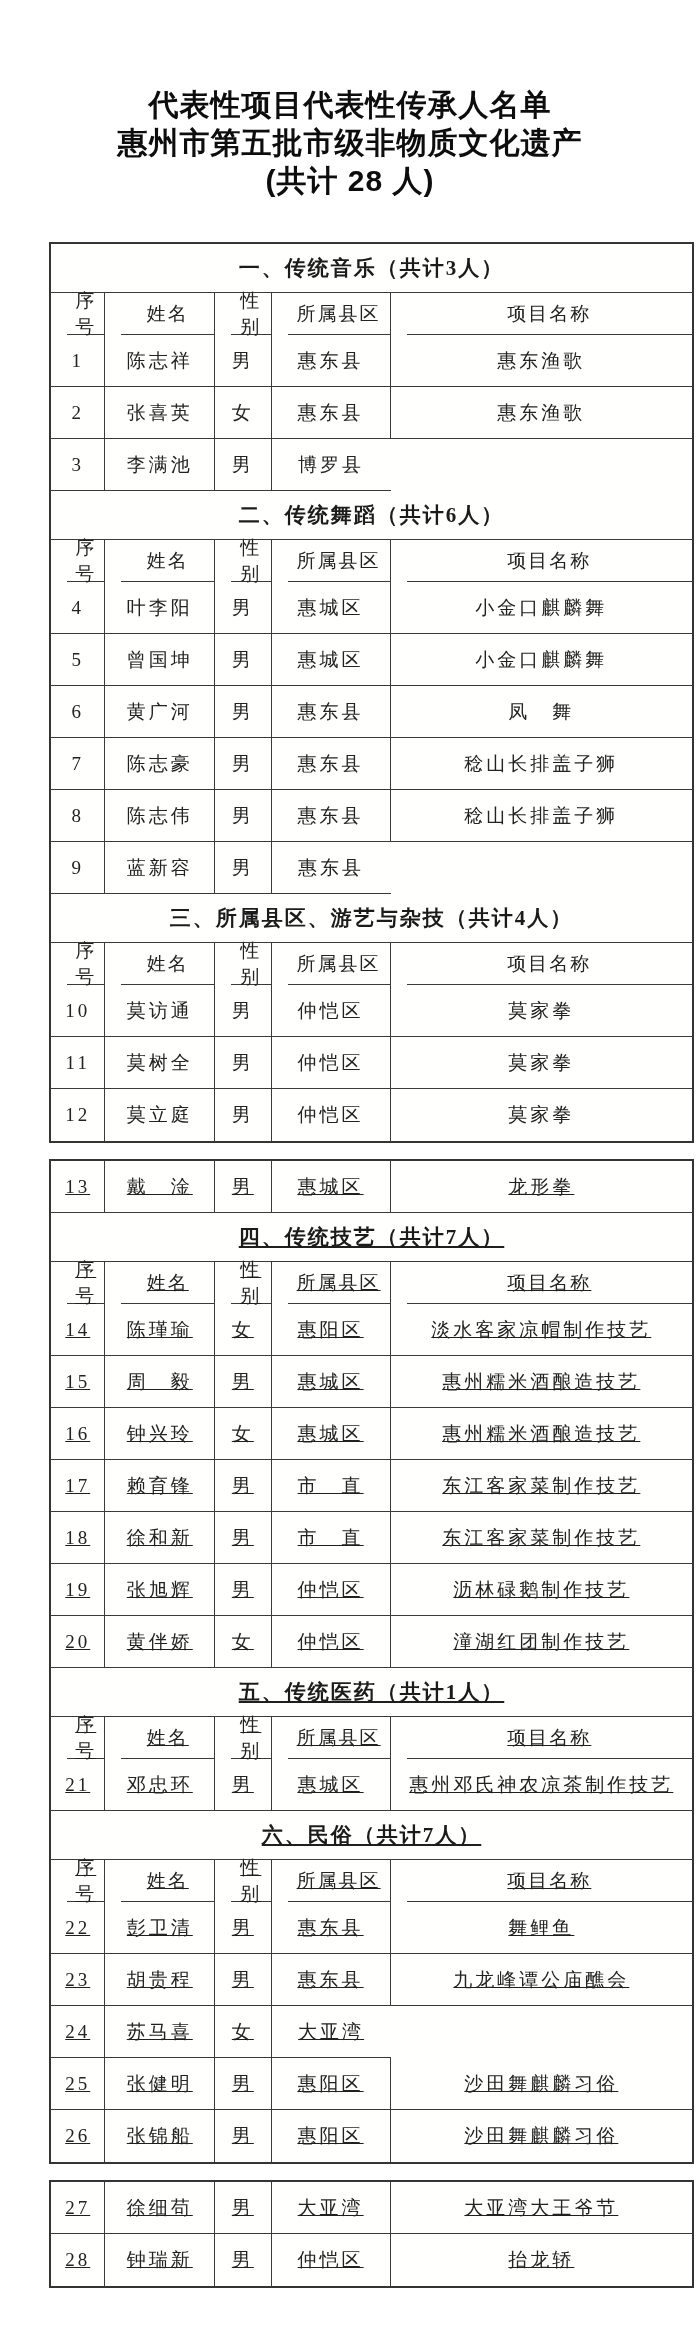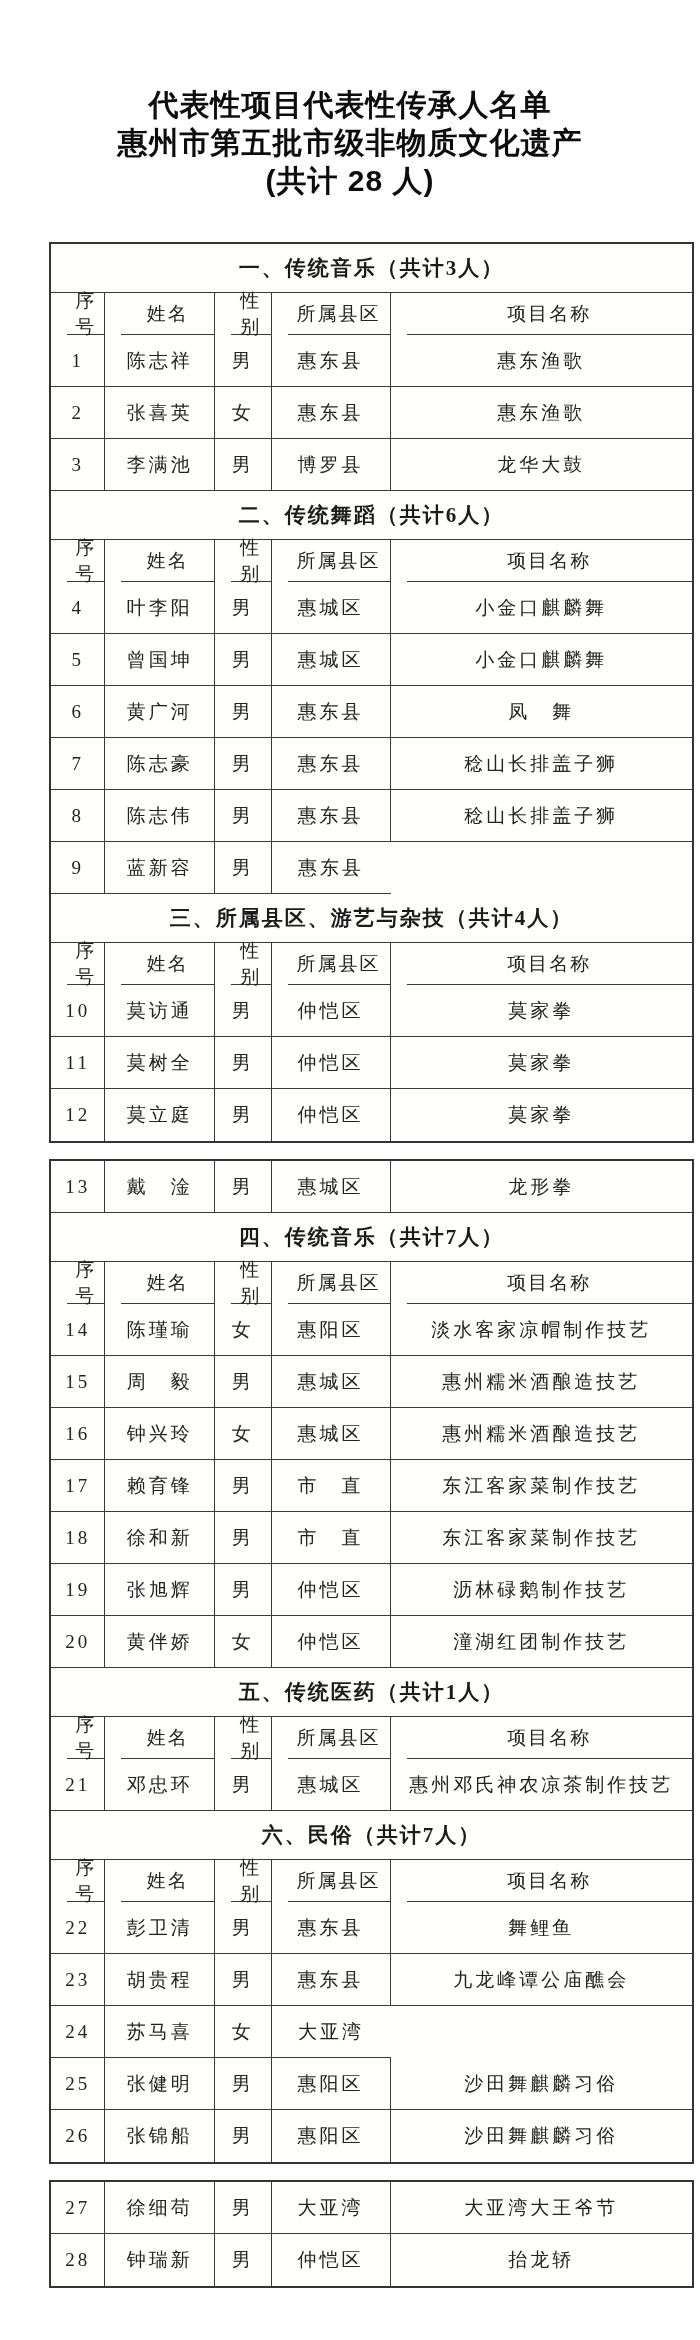--- a/index.html
+++ b/index.html
@@ -23,21 +23,21 @@
   #table-area {
     margin-left:20px;
     margin-top:42px;
     width:645px;
     padding-left:29px;
   }
   .fragment {
     border:2px solid #343434;
     background:#fffffe;
   }
-  .fragment + .fragment { margin-top:16px; }
+  .fragment + .fragment { margin-top:16px;text-decoration:underline; }
   .section-row {
     height:48px;
     display:flex;
     align-items:center;
     justify-content:center;
     border-bottom:1.5px solid #3a3a3a;
     font-size:21px;
     font-weight:600;
     letter-spacing:2px;
     color:#1b1b1b;
@@ -96,21 +96,20 @@
         <div>张喜英</div>
         <div>女</div>
         <div>惠东县</div>
         <div>惠东渔歌</div>
       </div>
       <div class="row data-row">
         <div>3</div>
         <div>李满池</div>
         <div>男</div>
         <div>博罗县</div>
-        <div>龙华大鼓</div>
       </div>
       <div class="section-row">二、传统舞蹈（共计6人）</div>
       <div class="row header-row">
         <div>序号</div>
         <div>姓名</div>
         <div>性别</div>
         <div>所属县区</div>
         <div>项目名称</div>
       </div>
       <div class="row data-row">
@@ -185,21 +184,21 @@
       </div>
     </div>
     <div class="fragment">
       <div class="row data-row">
         <div>13</div>
         <div>戴　淦</div>
         <div>男</div>
         <div>惠城区</div>
         <div>龙形拳</div>
       </div>
-      <div class="section-row">四、传统音乐（共计7人）</div>
+      <div class="section-row">四、传统技艺（共计7人）</div>
       <div class="row header-row">
         <div>序号</div>
         <div>姓名</div>
         <div>性别</div>
         <div>所属县区</div>
         <div>项目名称</div>
       </div>
       <div class="row data-row">
         <div>14</div>
         <div>陈瑾瑜</div>

